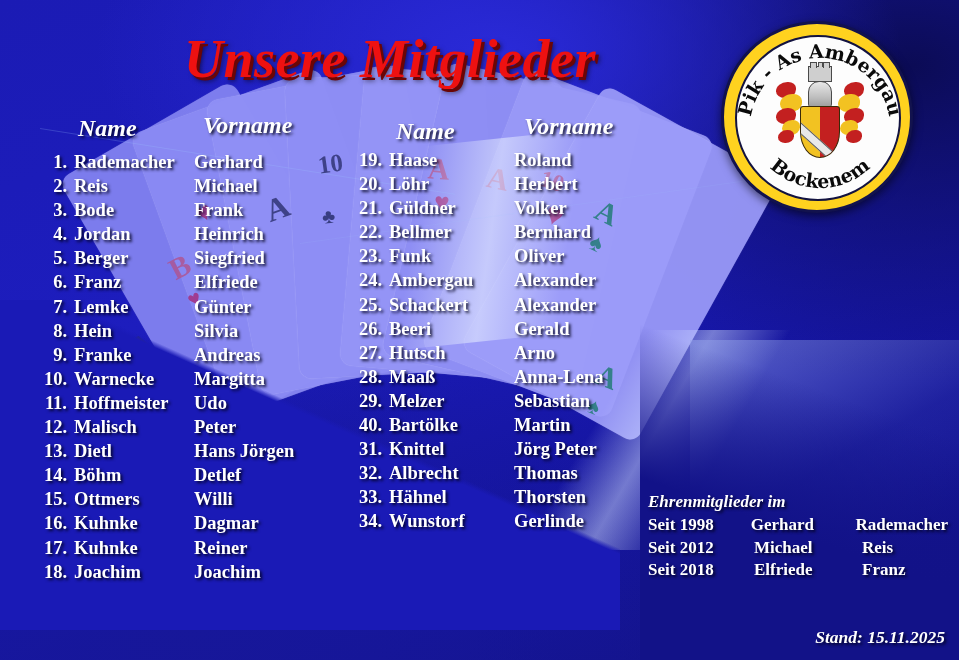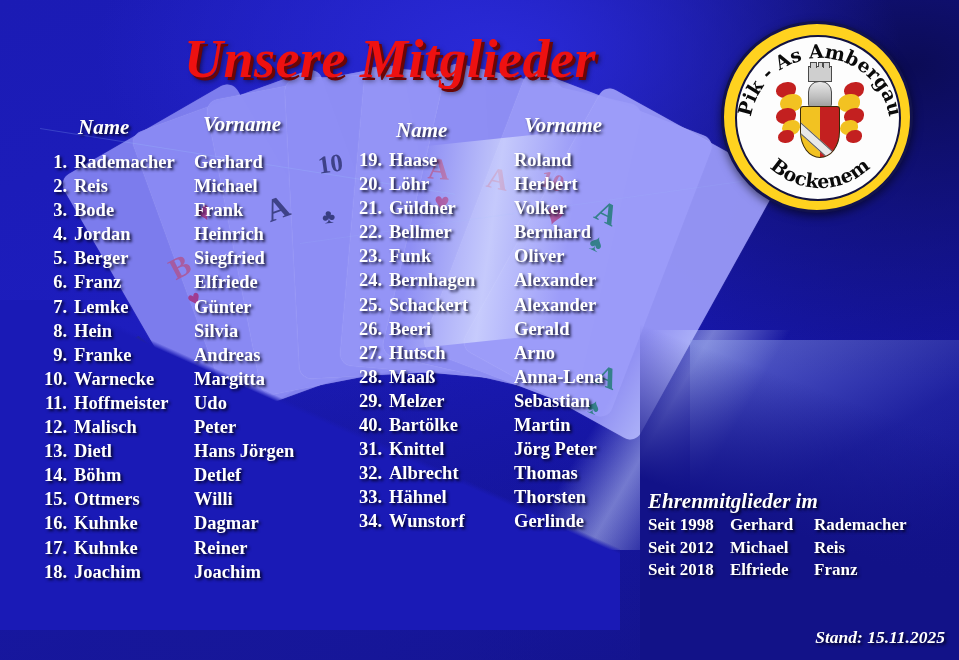--- a/index.html
+++ b/index.html
@@ -140,21 +140,21 @@
   }
   .crest::before { left: 1px; } .crest i { left: 9px; } .crest::after { right: 1px; }
   .mantle { position: absolute; width: 30px; height: 62px; top: 14px; }
   .mantle.left  { left: -2px; }
   .mantle.right { right: -2px; }
   .m-blob { position: absolute; border-radius: 60% 40% 55% 45%; }
 
   
   .col-head {
     position: absolute;
-    font-size: 21px; font-weight: 700; font-style: italic;
+    font-size: 24px; font-weight: 700; font-style: italic;
     color: #ffffff;
     text-shadow: 2px 2px 3px rgba(0,0,20,.85);
     white-space: nowrap;
     text-align: right;
   }
   .list { position: absolute; }
   .row {
     display: flex; align-items: baseline;
     height: 24.1px;
     font-size: 18.5px; font-weight: 700; color: #ffffff;
@@ -164,28 +164,29 @@
   .row .num     { width: 34px; text-align: right; padding-right: 7px; }
   .row .surname { width: 120px; }
   .row .given   { }
 
   
   #list-right .row .surname { width: 125px; }
 
   
   #honor { position: absolute; left: 648px; top: 489px; width: 300px; }
   #honor .h-title {
-    font-size: 21px; font-weight: 700; font-style: italic; color: #fff;
+    font-size: 17px; font-weight: 700; font-style: italic; color: #fff;
     line-height: 25px; white-space: nowrap;
     text-shadow: 2px 2px 3px rgba(0,0,25,.9);
   }
   #honor .h-row {
     display: flex; font-size: 17px; font-weight: 700; color: #fff;
     line-height: 22.5px; white-space: nowrap;
     text-shadow: 2px 2px 3px rgba(0,0,25,.9);
+    gap: 24px;
   }
   #honor .h-row .since { width: 82px; }
   #honor .h-row .first { width: 84px; }
 
   
   #footer {
     position: absolute; left: 0; top: 627px; width: 959px;
     padding-right: 14px;
     display: flex; justify-content: flex-end; gap: 34px;
     font-size: 17.5px; font-weight: 700; font-style: italic; color: #fff;
@@ -404,21 +405,21 @@
         <span class="surname">Bellmer</span>
         <span class="given">Bernhard</span>
       </div>
       <div class="row">
         <span class="num">23.</span>
         <span class="surname">Funk</span>
         <span class="given">Oliver</span>
       </div>
       <div class="row">
         <span class="num">24.</span>
-        <span class="surname">Bernhagen</span>
+        <span class="surname">Ambergau</span>
         <span class="given">Alexander</span>
       </div>
       <div class="row">
         <span class="num">25.</span>
         <span class="surname">Schackert</span>
         <span class="given">Alexander</span>
       </div>
       <div class="row">
         <span class="num">26.</span>
         <span class="surname">Beeri</span>

